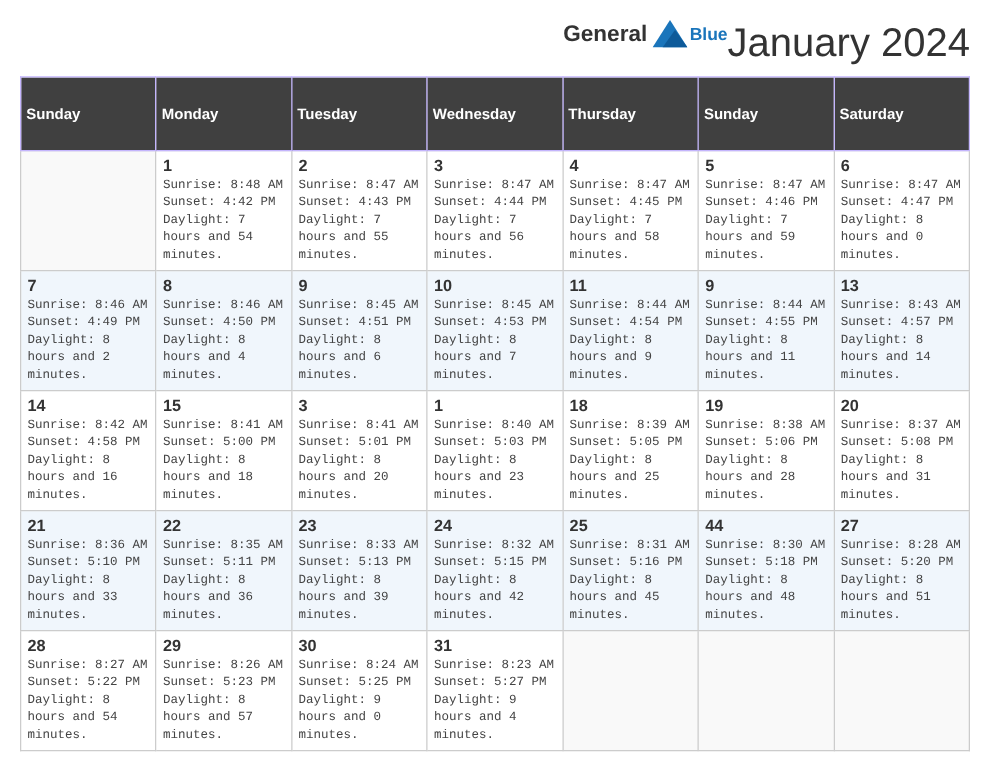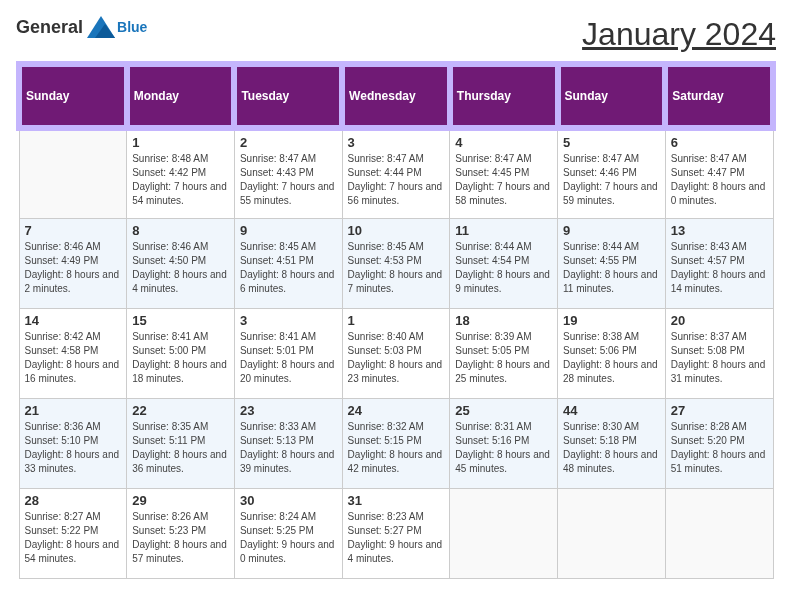--- a/index.html
+++ b/index.html
@@ -5,21 +5,21 @@
     * { box-sizing: border-box; margin: 0; padding: 0; }
     body {
       font-family: Arial, sans-serif;
       background: #fff;
       width: 792px;
       min-height: 612px;
       padding: 16px;
     }
     .header-section {
       display: flex;
-      justify-content: space-between;
+      justify-content: flex-end;
       align-items: flex-start;
       margin-bottom: 8px;
     }
     .logo {
       display: flex;
       align-items: center;
       gap: 2px;
     }
     .logo-text-general {
       font-size: 18px;
@@ -36,39 +36,38 @@
       height: 22px;
       margin-left: 2px;
     }
     .title-section {
       text-align: right;
     }
     .month-year {
       font-size: 32px;
       font-weight: 300;
       color: #333;
-      text-decoration: underline;
     }
     .location {
       font-size: 14px;
       color: #555;
     }
     table {
       width: 100%;
       border-collapse: collapse;
       table-layout: fixed;
     }
     th {
-      background-color: #701a75;
+      background-color: #404040;
       color: #fff;
       font-size: 12px;
       font-weight: bold;
       padding: 22px 4px;
       text-align: left;
-      border: 6px solid #c4b5fd;
+      border: 1px solid #c4b5fd;
     }
     td {
       border: 1px solid #ccc;
       vertical-align: top;
       padding: 4px 5px;
       font-size: 10.5px;
       color: #333;
       height: 90px;
     }
     td.empty {
@@ -78,20 +77,21 @@
       font-size: 13px;
       font-weight: bold;
       color: #333;
       display: block;
       margin-bottom: 2px;
     }
     .day-info {
       font-size: 10px;
       color: #444;
       line-height: 1.4;
+      font-family: Liberation Mono, monospace;
     }
     .row-even td {
       background-color: #f0f6fc;
     }
     .row-odd td {
       background-color: #fff;
     }
     .row-even td.empty, .row-odd td.empty {
       background-color: #f9f9f9;
     }

